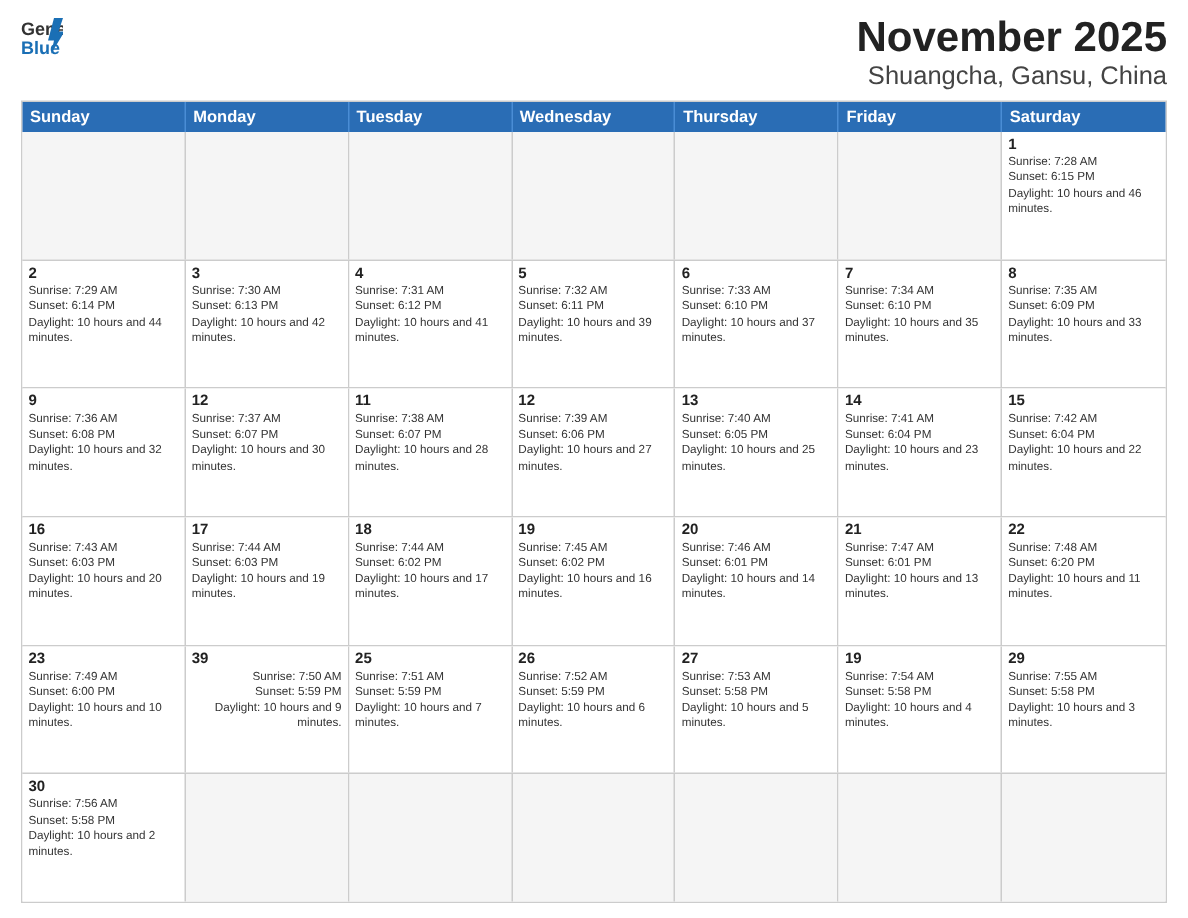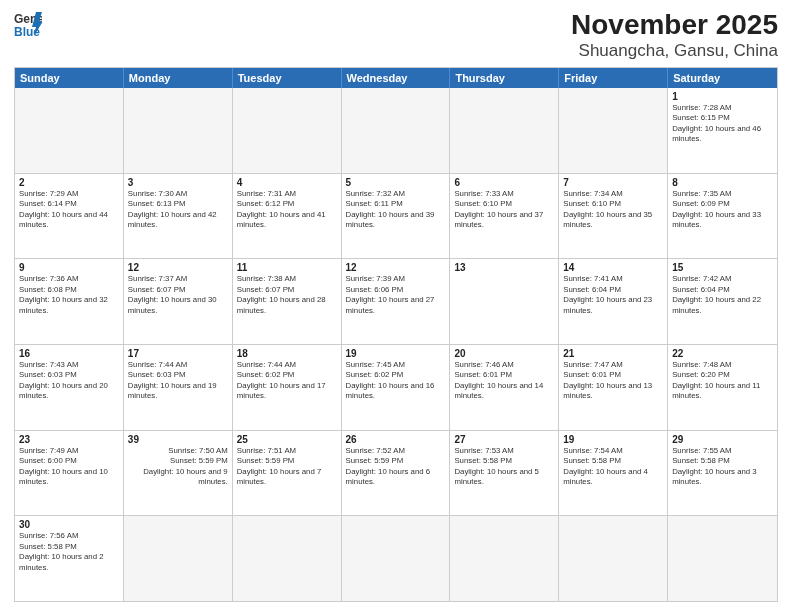--- a/index.html
+++ b/index.html
@@ -208,20 +208,23 @@
 Daylight: 10 hours and 28 minutes.</div>
           </div>
           <div class="cal-cell">
             <span class="day-num">12</span>
             <div class="day-info" style="white-space: pre-line;">Sunrise: 7:39 AM
 Sunset: 6:06 PM
 Daylight: 10 hours and 27 minutes.</div>
           </div>
           <div class="cal-cell">
             <span class="day-num">13</span>
+            <div class="day-info" style="white-space: pre-line;">Sunrise: 7:40 AM
+Sunset: 6:05 PM
+Daylight: 10 hours and 25 minutes.</div>
           </div>
           <div class="cal-cell">
             <span class="day-num">14</span>
             <div class="day-info" style="white-space: pre-line;">Sunrise: 7:41 AM
 Sunset: 6:04 PM
 Daylight: 10 hours and 23 minutes.</div>
           </div>
           <div class="cal-cell">
             <span class="day-num">15</span>
             <div class="day-info" style="white-space: pre-line;">Sunrise: 7:42 AM

